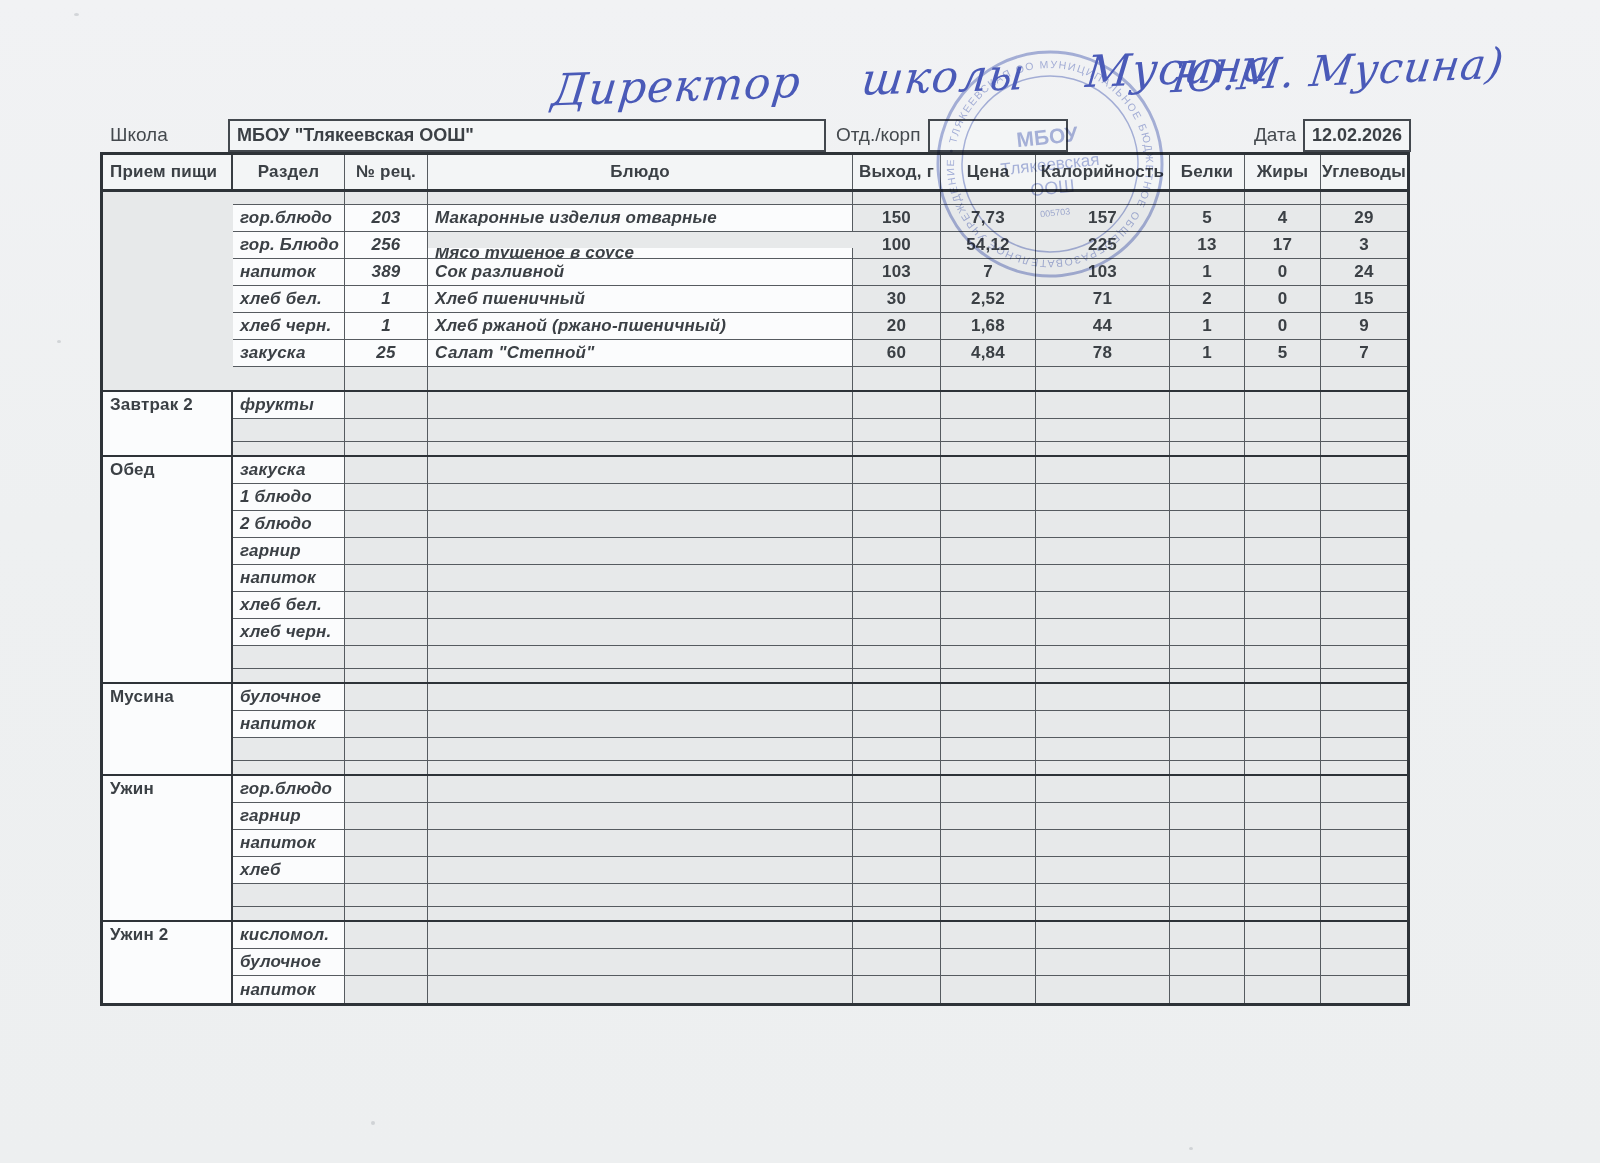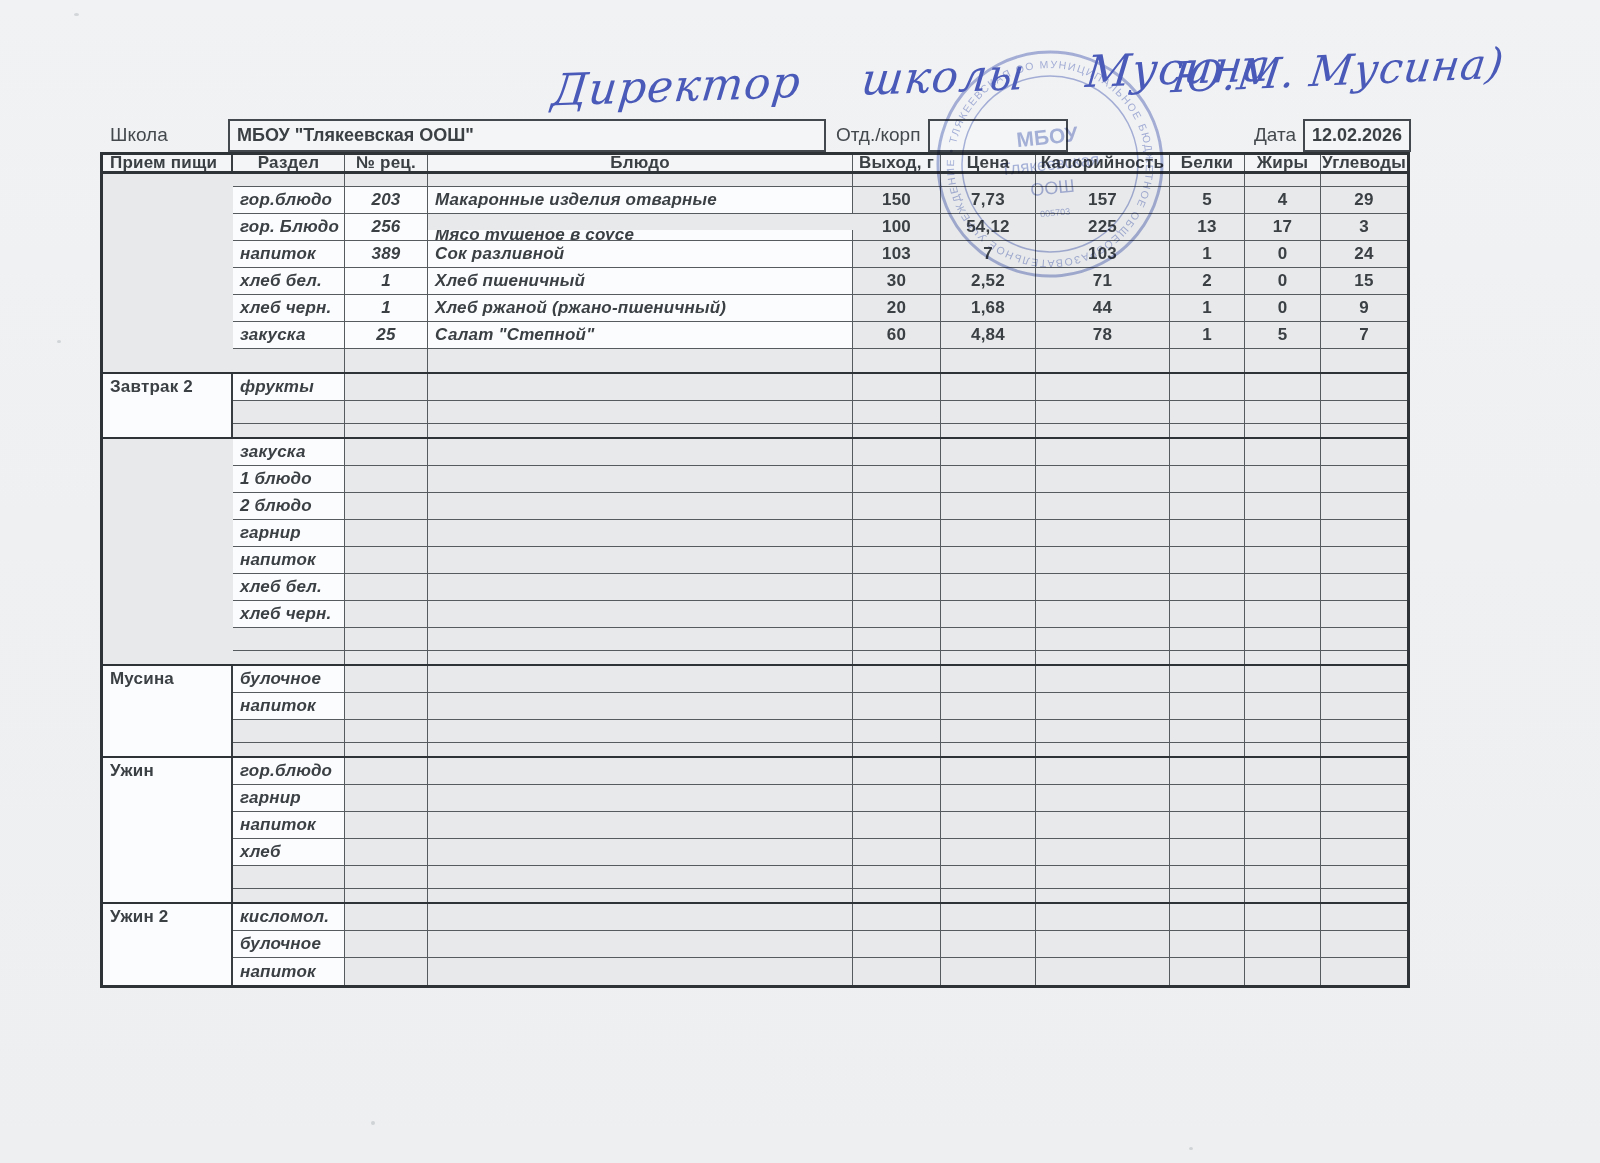--- a/index.html
+++ b/index.html
@@ -34,21 +34,21 @@
   }
   .fbox .inner{padding:0 7px;}
   .fbox.center{text-align:center;}
   
   #menu-table{
     position:absolute;left:100px;top:152px;width:1304px;
     border:3px solid #2e3338;background:#e7e9ea;z-index:3;
   }
   .thead{display:grid;border-bottom:3px solid #2e3338;background:#f3f5f6;}
   .th{
-    height:16px;display:flex;align-items:center;justify-content:center;
+    height:34px;display:flex;align-items:center;justify-content:center;
     font-size:17px;font-weight:600;border-right:1.5px solid #565b60;
     box-sizing:border-box;letter-spacing:.2px;background:#f3f5f6;
   }
   .th.first{justify-content:flex-start;padding-left:7px;border-right:2.5px solid #383d42;}
   .th.last{border-right:none;}
   .section{display:grid;position:relative;}
   .section + .section{border-top:2.5px solid #2e3338;}
   .meal-cell{
     background:#fbfcfd;border-right:2.5px solid #383d42;box-sizing:border-box;
     font-size:17px;font-weight:600;padding:3px 0 0 7px;letter-spacing:.2px;
@@ -215,20 +215,21 @@
       <div class="cd center lastrow" style="grid-area: 3 / 3;"></div>
       <div class="cd left lastrow" style="grid-area: 3 / 4;"></div>
       <div class="cd center lastrow" style="grid-area: 3 / 5;"></div>
       <div class="cd center lastrow" style="grid-area: 3 / 6;"></div>
       <div class="cd center lastrow" style="grid-area: 3 / 7;"></div>
       <div class="cd center lastrow" style="grid-area: 3 / 8;"></div>
       <div class="cd center lastrow" style="grid-area: 3 / 9;"></div>
       <div class="cd center last lastrow" style="grid-area: 3 / 10;"></div>
     </div>
     <div class="section" style="grid-template-columns: 130px 112px 83px 425px 88px 95px 134px 75px 76px 86px; grid-template-rows: 27px 27px 27px 27px 27px 27px 27px 23px 13px;">
+      <div class="meal-cell" style="grid-area: 1 / 1 / span 9;">Обед</div>
       <div class="cd white left" style="grid-area: 1 / 2;">закуска</div>
       <div class="cd center" style="grid-area: 1 / 3;"></div>
       <div class="cd left" style="grid-area: 1 / 4;"></div>
       <div class="cd center" style="grid-area: 1 / 5;"></div>
       <div class="cd center" style="grid-area: 1 / 6;"></div>
       <div class="cd center" style="grid-area: 1 / 7;"></div>
       <div class="cd center" style="grid-area: 1 / 8;"></div>
       <div class="cd center" style="grid-area: 1 / 9;"></div>
       <div class="cd center last" style="grid-area: 1 / 10;"></div>
       <div class="cd white left" style="grid-area: 2 / 2;">1 блюдо</div>

